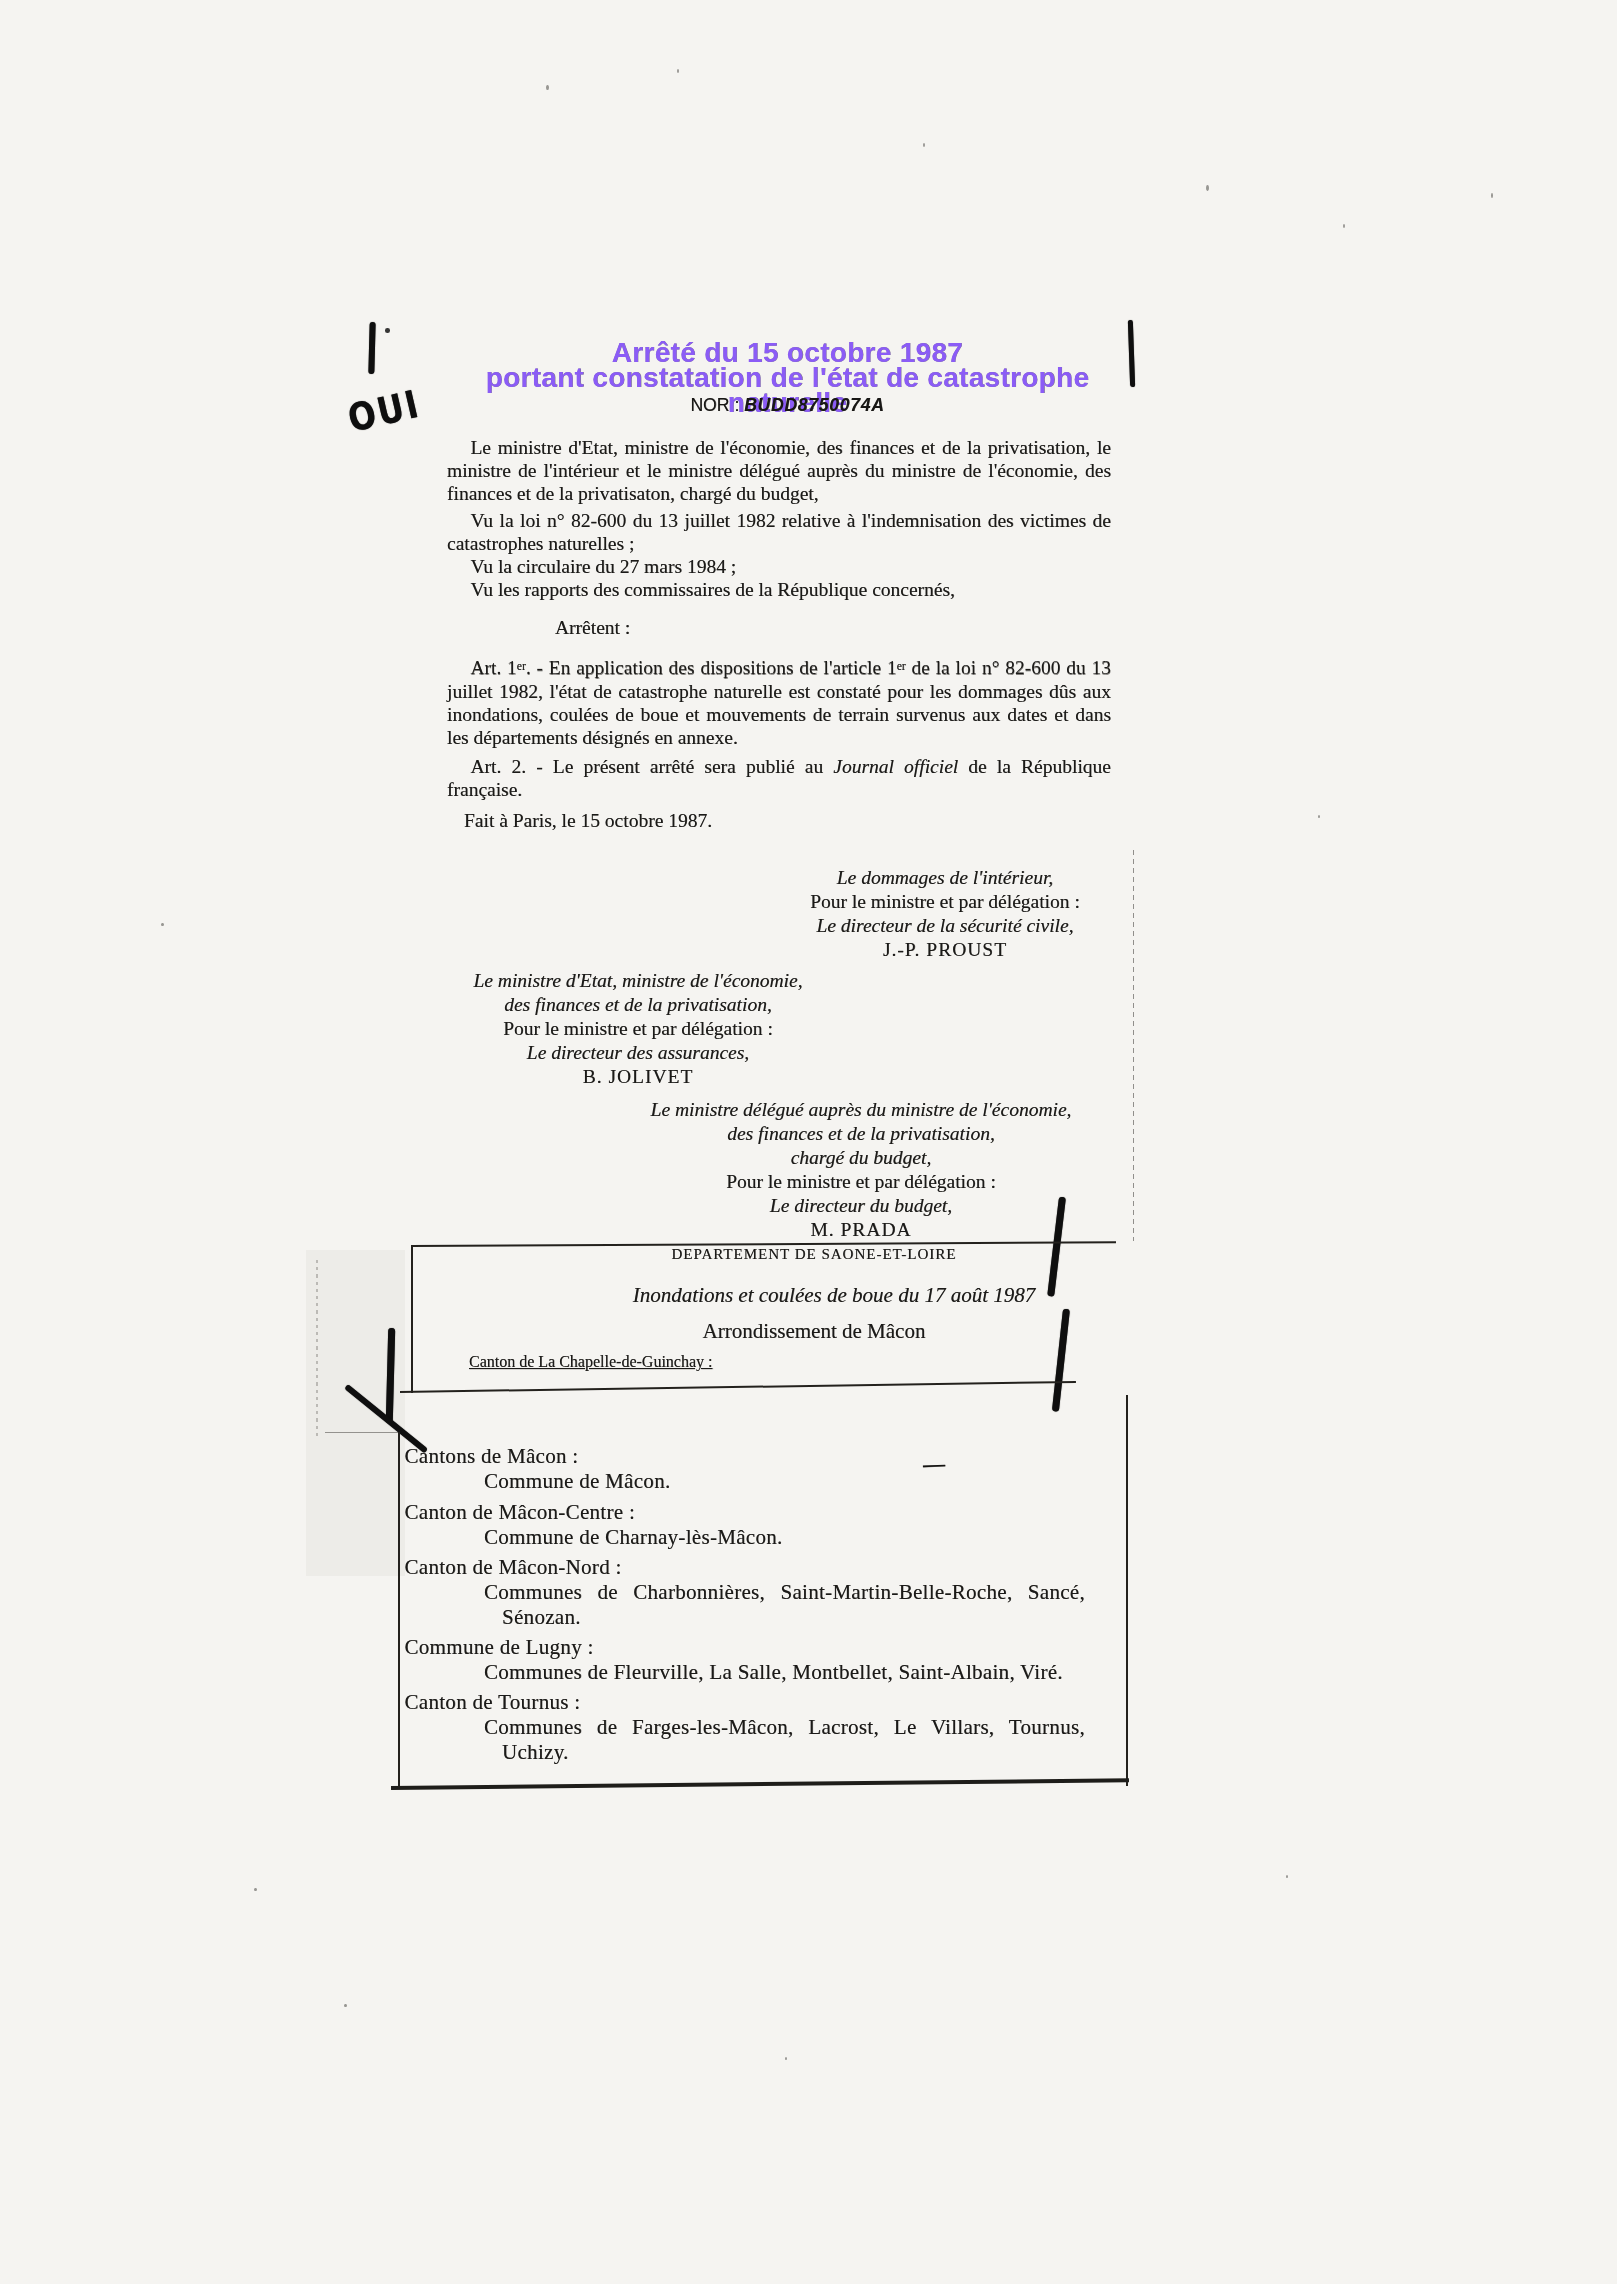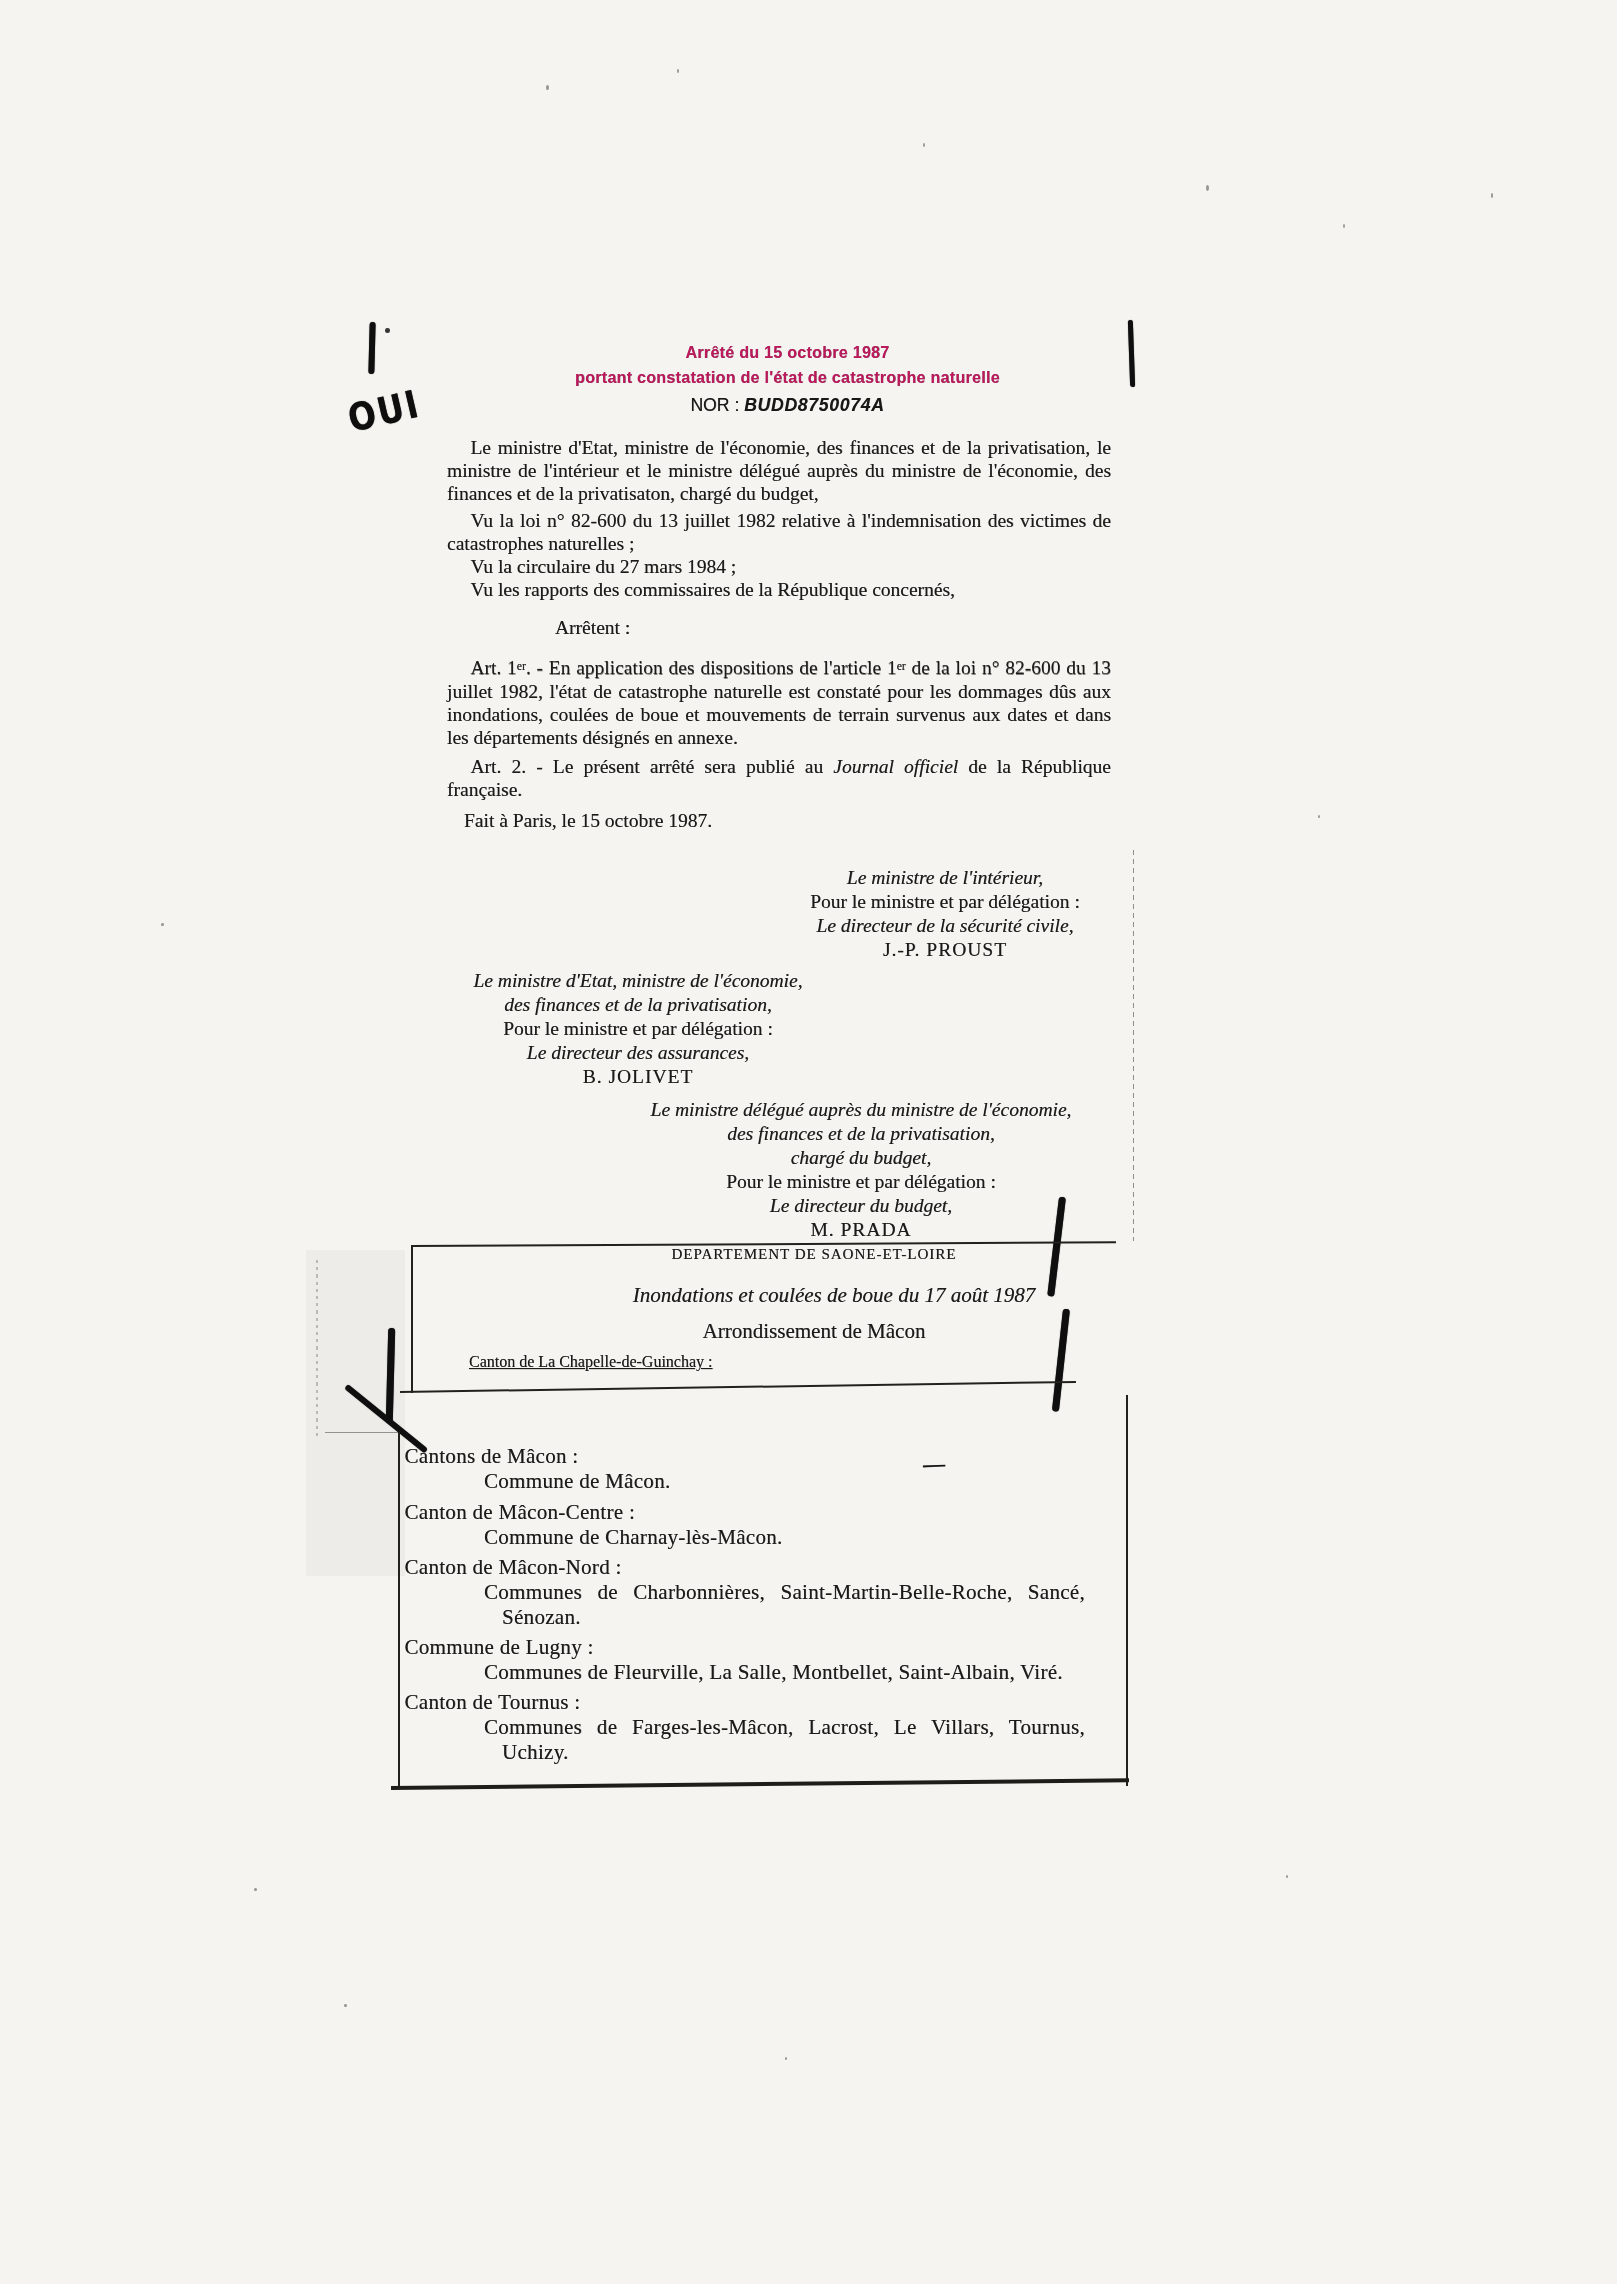--- a/index.html
+++ b/index.html
@@ -9,22 +9,22 @@
     font-family:"Liberation Serif","DejaVu Serif",serif;
     color:#1b1a18;
   }
   .abs { position:absolute; }
   .ink { text-shadow:0.3px 0.3px 0.4px rgba(28,26,22,0.55); }
 
   
   .title-block {
     left:449px; top:340px; width:677px; text-align:center;
     font-family:"Liberation Sans","DejaVu Sans",sans-serif;
-    font-weight:bold; font-size:16px; line-height:25px; letter-spacing:0.3px;
-    color:#be185d;
+    font-weight:bold; font-size:28px; line-height:25px; letter-spacing:0.3px;
+    color:#8b5cf6;
   }
   .nor-line {
     left:449px; top:395px; width:677px; text-align:center;
     font-family:"Liberation Sans","DejaVu Sans",sans-serif;
     font-size:17.6px; color:#181715;
   }
   .nor-line .val { font-style:italic; font-weight:bold; letter-spacing:0.7px; }
 
   
   .body-col {
@@ -110,21 +110,21 @@
     <p class="mt6">Vu la loi n° 82-600 du 13 juillet 1982 relative à l'indemnisation des victimes de catastrophes naturelles ;</p>
     <p>Vu la circulaire du 27 mars 1984 ;</p>
     <p>Vu les rapports des commissaires de la République concernés,</p>
     <p class="p-arretent">Arrêtent :</p>
     <p class="mt24"><span>Art. 1</span><span class="sup">er</span><span>. - </span><span>En application des dispositions de l'article 1</span><span class="sup">er</span><span> de la loi n° 82-600 du 13 juillet 1982, l'état de catastrophe naturelle est constaté pour les dommages dûs aux inondations, coulées de boue et mouvements de terrain survenus aux dates et dans les départements désignés en annexe.</span></p>
     <p class="mt10"><span>Art. 2. - </span><span>Le présent arrêté sera publié au </span><span class="it">Journal officiel</span><span> de la République française.</span></p>
     <p class="mt12 dateline">Fait à Paris, le 15 octobre 1987.</p>
   </div>
 
   <div class="abs sig ink" style="left:652px; top:866px; width:586px;">
-    <div>Le ministre de l'intérieur,</div>
+    <div>Le dommages de l'intérieur,</div>
     <div class="roman">Pour le ministre et par délégation :</div>
     <div>Le directeur de la sécurité civile,</div>
     <div class="name">J.-P. PROUST</div>
   </div>
 
   <div class="abs sig ink" style="left:345px; top:969px; width:586px;">
     <div>Le ministre d'Etat, ministre de l'économie,</div>
     <div>des finances et de la privatisation,</div>
     <div class="roman">Pour le ministre et par délégation :</div>
     <div>Le directeur des assurances,</div>

